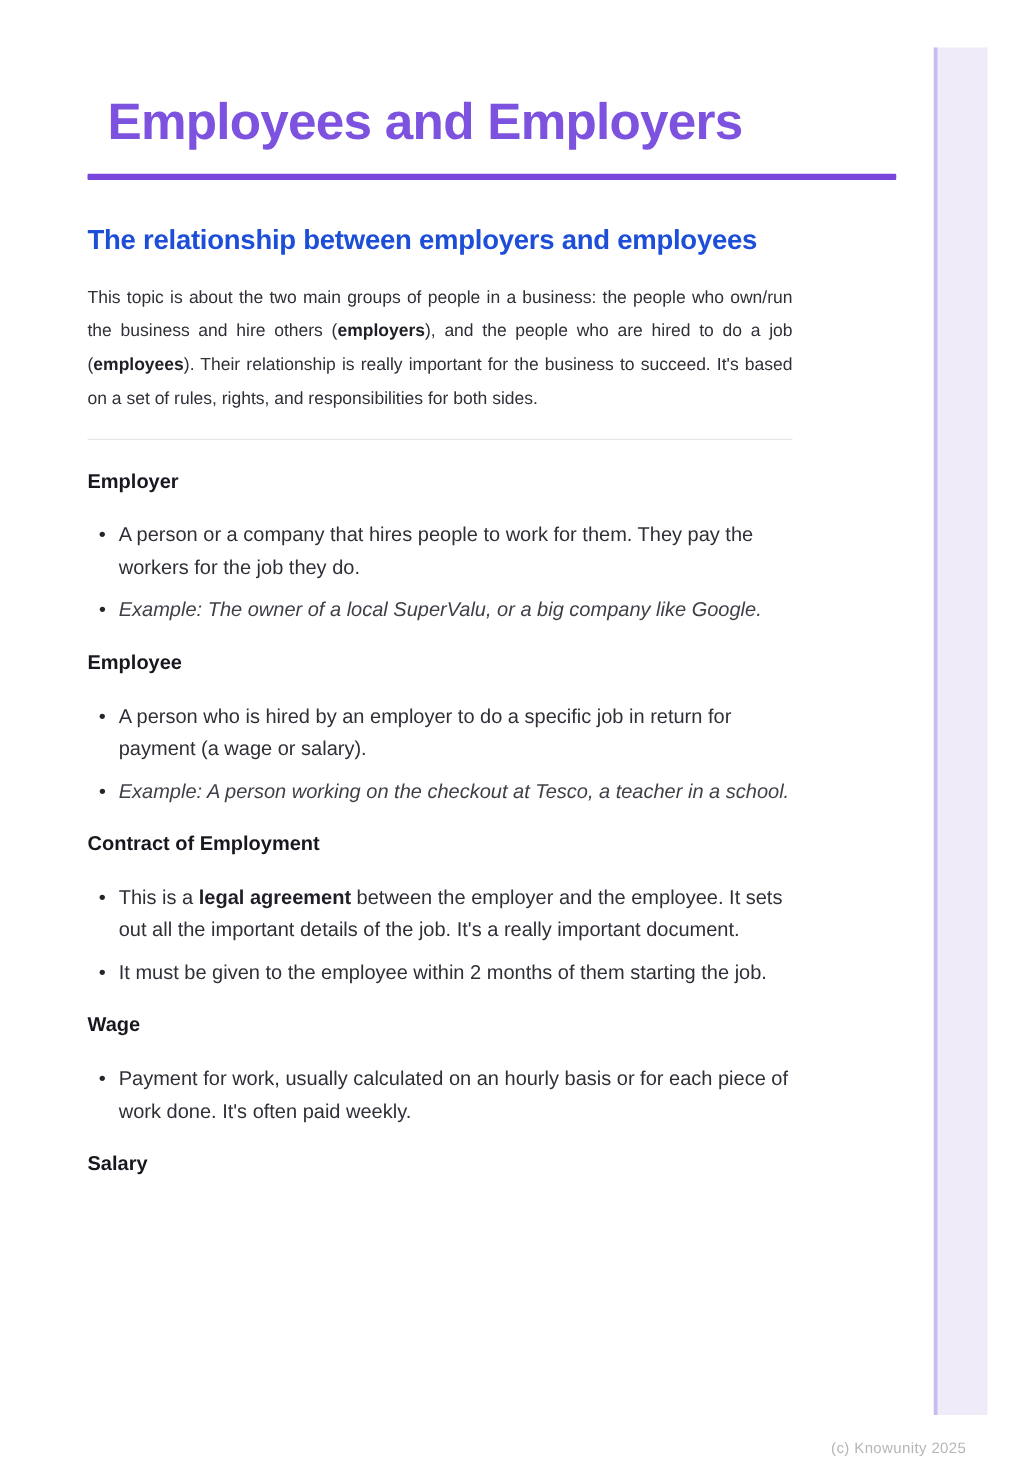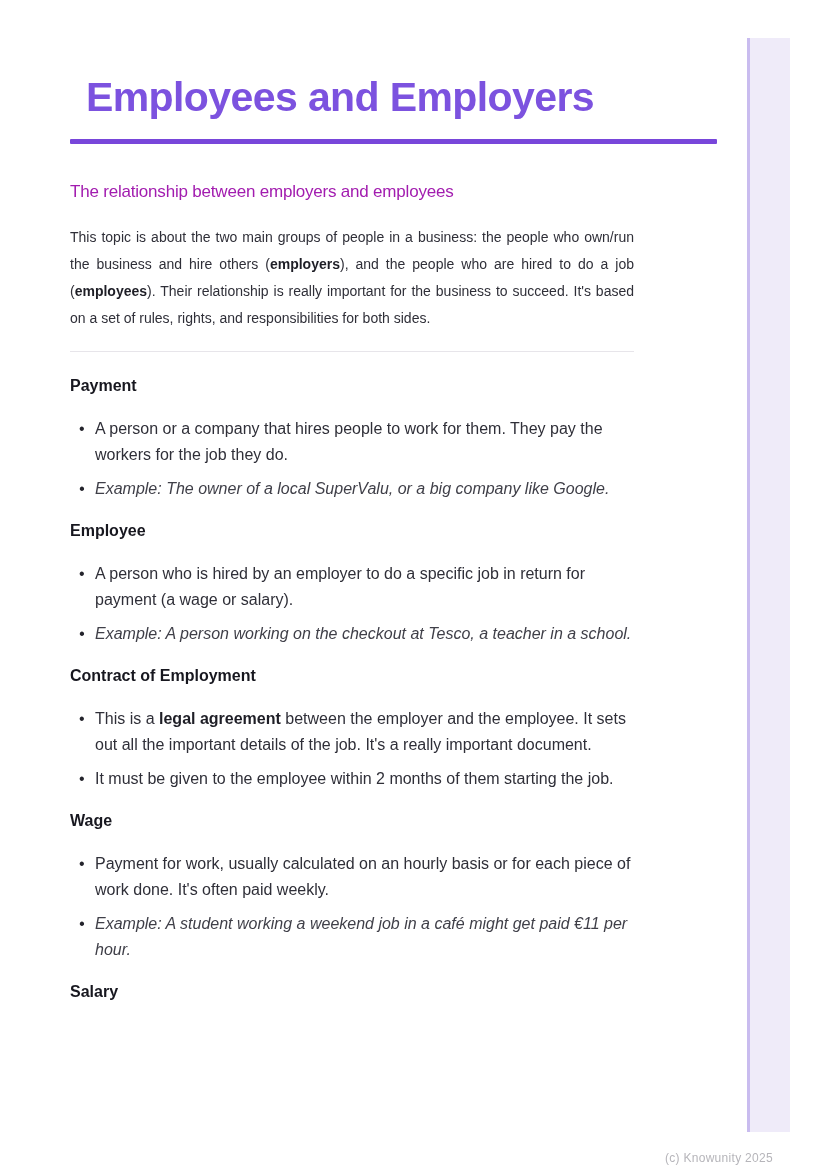--- a/index.html
+++ b/index.html
@@ -34,24 +34,24 @@
     color: #7C52DF;
     white-space: nowrap;
   }
   .rule {
     margin-top: 21px;
     width: 647px; height: 5px;
     background: #7846DA;
     border-radius: 1px;
   }
   h2 {
-    font-size: 17px; line-height: 24px;
-    font-weight: 400;
+    font-size: 22px; line-height: 24px;
+    font-weight: 700;
     letter-spacing: -0.2px;
-    color: #a21caf;
+    color: #1d4ed8;
     margin: 0;
   }
   .h2-intro { margin-top: 36px; }
   .h2-keydef { margin-top: 28px; }
   p.intro {
     margin: 20px 0 0 0;
     font-size: 14px; line-height: 27px;
     color: #2F2F38;
     text-align: justify;
   }
@@ -108,41 +108,40 @@
   <h1>Employees and Employers</h1>
   <div class="rule"></div>
 
   <h2 class="h2-intro">The relationship between employers and employees</h2>
 
   <p class="intro"><span>This topic is about the two main groups of people in a business: the people who own/run the business and hire others (</span><b>employers</b><span>), and the people who are hired to do a job (</span><b>employees</b><span>). Their relationship is really important for the business to succeed. It's based on a set of rules, rights, and responsibilities for both sides.</span></p>
 
   <hr class="divider">
 
 
-  <h3 class="first">Payment</h3>
+  <h3 class="first">Employer</h3>
   <ul>
     <li><span>A person or a company that hires people to work for them. They pay the workers for the job they do.</span></li>
     <li class="italic"><span>Example: The owner of a local SuperValu, or a big company like Google.</span></li>
   </ul>
 
   <h3>Employee</h3>
   <ul>
     <li><span>A person who is hired by an employer to do a specific job in return for payment (a wage or salary).</span></li>
     <li class="italic"><span>Example: A person working on the checkout at Tesco, a teacher in a school.</span></li>
   </ul>
 
   <h3>Contract of Employment</h3>
   <ul>
     <li><span>This is a </span><b>legal agreement</b><span> between the employer and the employee. It sets out all the important details of the job. It's a really important document.</span></li>
     <li><span>It must be given to the employee within 2 months of them starting the job.</span></li>
   </ul>
 
   <h3>Wage</h3>
   <ul>
     <li><span>Payment for work, usually calculated on an hourly basis or for each piece of work done. It's often paid weekly.</span></li>
-    <li class="italic"><span>Example: A student working a weekend job in a café might get paid €11 per hour.</span></li>
   </ul>
 
   <h3>Salary</h3>
 
 </div>
 
 <div class="footer">(c) Knowunity 2025</div>
 
 </body></html>

